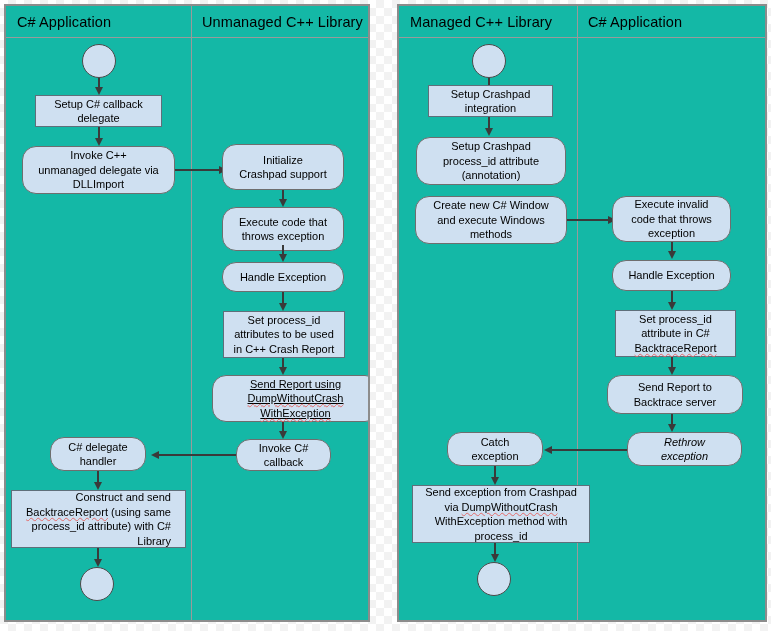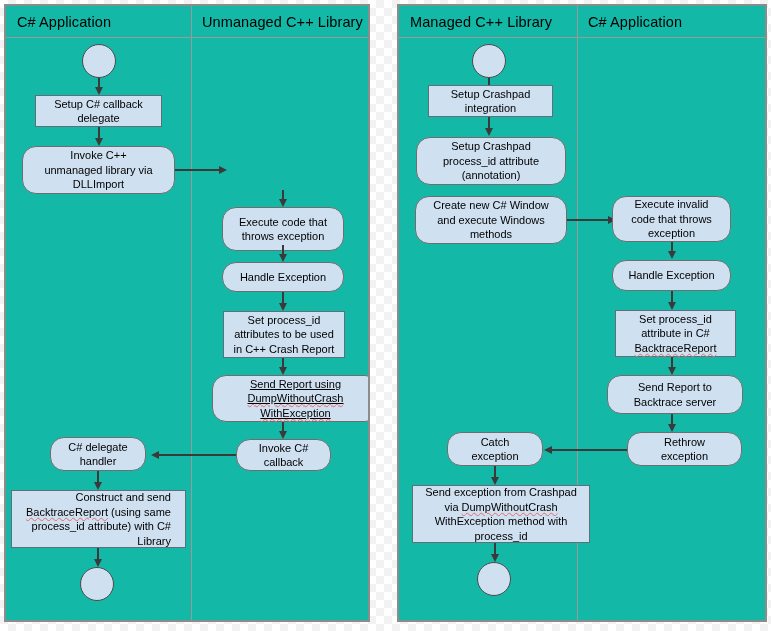--- a/index.html
+++ b/index.html
@@ -143,27 +143,31 @@
     <div class="node rect" style="left:29px; top:89px; width:127px; height:32px;">
       <span>Setup C# callback
 delegate</span>
     </div>
 
     <div class="edge-v" style="left:92px; top:121px; height:13px;"></div>
     <div class="arrow-down" style="left:88.5px; top:132px;"></div>
 
     <div class="node action" style="left:16px; top:140px; width:153px; height:48px;">
       <span>Invoke C++
-unmanaged library via
+unmanaged delegate via
 DLLImport</span>
     </div>
 
     <div class="edge-h" style="left:169px; top:163px; width:48px;"></div>
     <div class="arrow-right" style="left:213px; top:159.5px;"></div>
 
+    <div class="node action" style="left:216px; top:138px; width:122px; height:46px;">
+      <span>Initialize
+Crashpad support</span>
+    </div>
 
     <div class="edge-v" style="left:276px; top:184px; height:12px;"></div>
     <div class="arrow-down" style="left:272.5px; top:193px;"></div>
 
     <div class="node action" style="left:216px; top:201px; width:122px; height:44px;">
       <span>Execute code that
 throws exception</span>
     </div>
 
     <div class="edge-v" style="left:276px; top:239px; height:12px;"></div>
@@ -290,21 +294,21 @@
     <div class="arrow-down" style="left:268.5px; top:361px;"></div>
 
     <div class="node action" style="left:208px; top:369px; width:136px; height:39px;">
       <span>Send Report to
 Backtrace server</span>
     </div>
 
     <div class="edge-v" style="left:272px; top:408px; height:13px;"></div>
     <div class="arrow-down" style="left:268.5px; top:418px;"></div>
 
-    <div class="node action" style="left:228px; top:426px; width:115px; height:34px;">
+    <div class="node action" style="left:228px; top:426px; width:115px; height:34px;font-style:italic;">
       <span>Rethrow
 exception</span>
     </div>
 
     <div class="edge-h" style="left:148px; top:443px; width:80px;"></div>
     <div class="arrow-left" style="left:145px; top:439.5px;"></div>
 
     <div class="node action" style="left:48px; top:426px; width:96px; height:34px;">
       <span>Catch
 exception</span>

